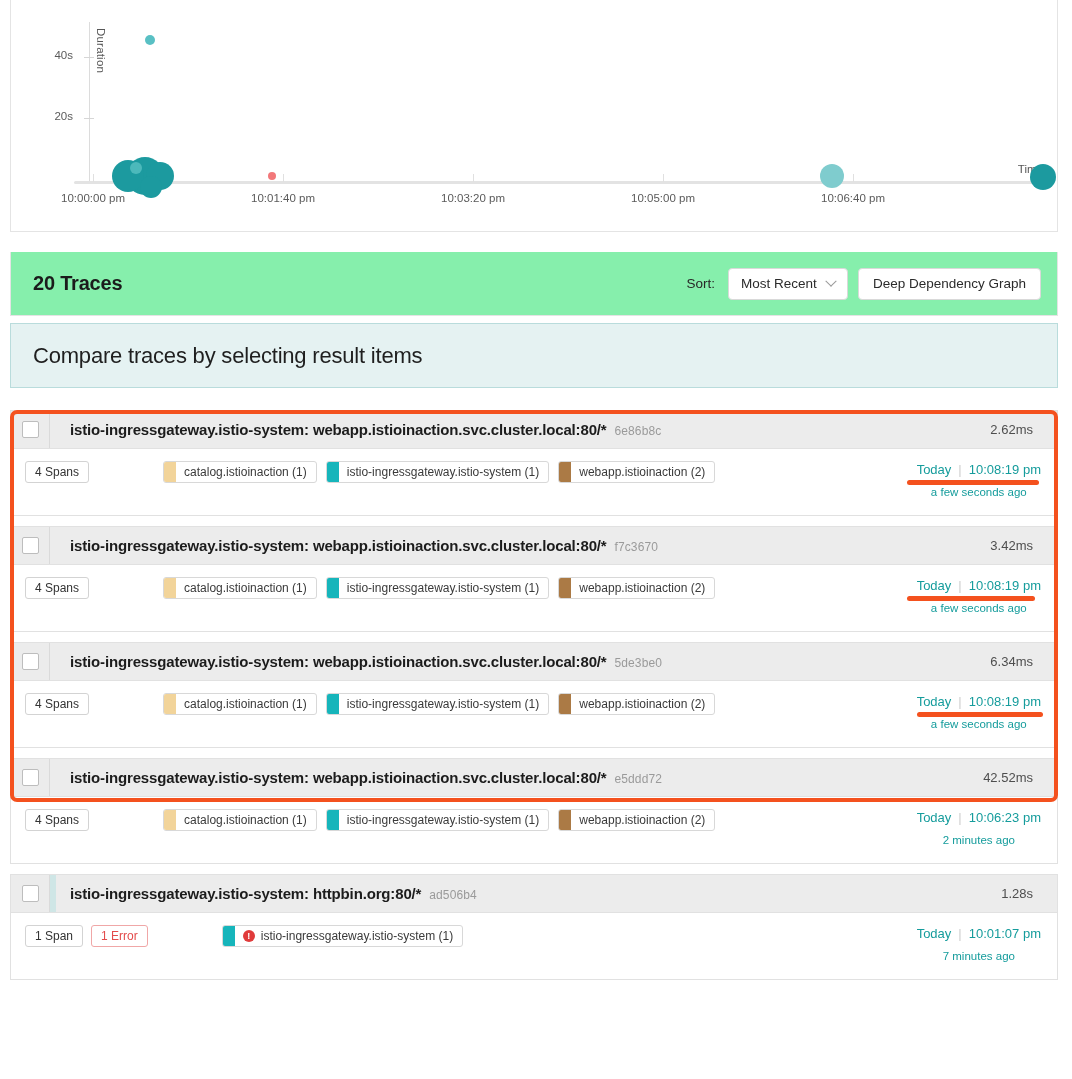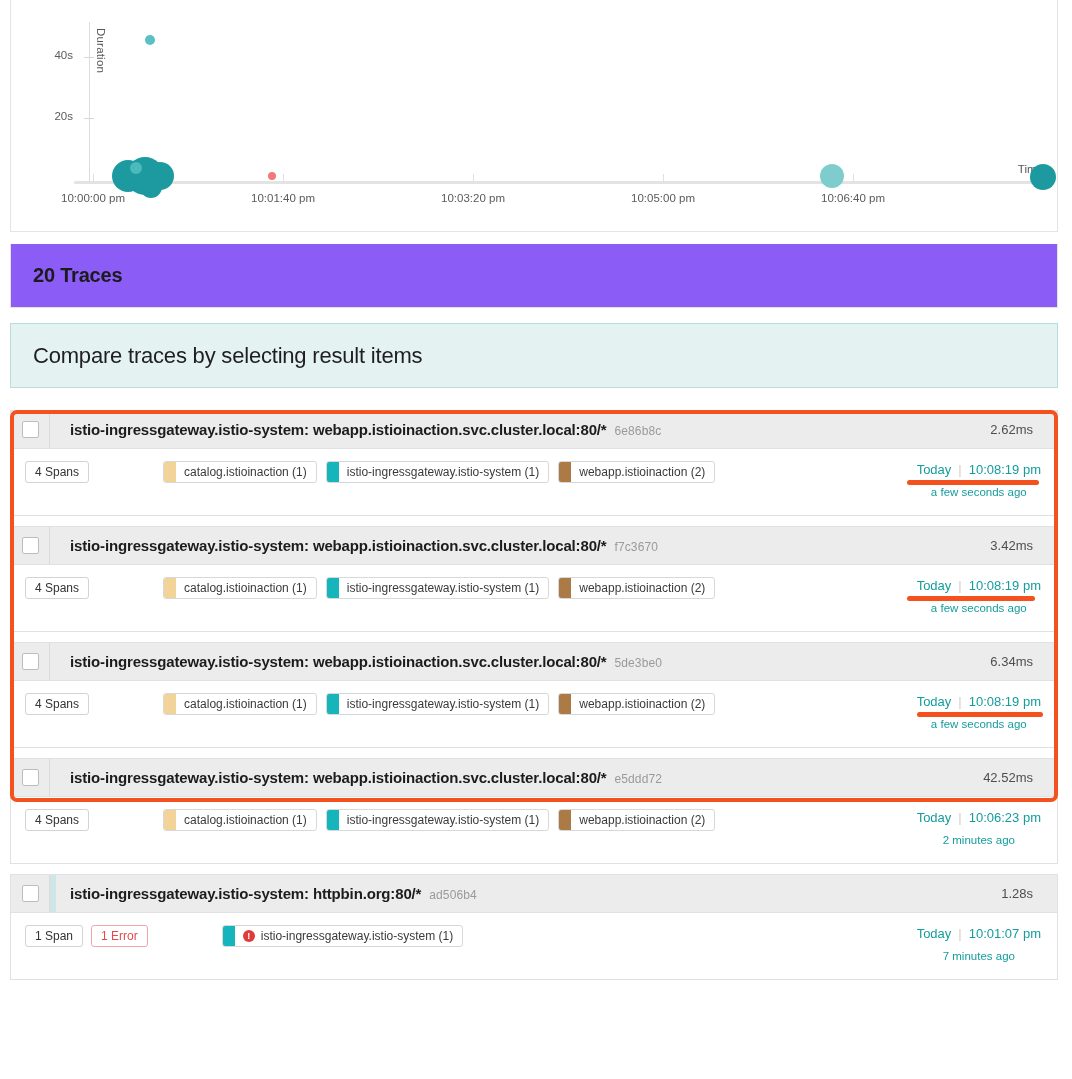--- a/index.html
+++ b/index.html
@@ -49,23 +49,23 @@
     transform: translateX(-50%); white-space: nowrap;
   }
   .x-axis-title {
     position: absolute; font-size: 11.5px; color: #575757;
     right: 14px; top: 163px;
   }
   .dot { position: absolute; border-radius: 50%; transform: translate(-50%,-50%); }
 
   
   .traces-bar {
-    position: absolute; left: 10px; top: 244px;
+    position: absolute; left: 10px; top: 252px;
     width: 1048px; height: 64px;
-    background: #8b5cf6;
+    background: #86efac;
     border: 1px solid #e4e4e4;
     border-top: none;
     display: flex; align-items: center;
     padding: 0 16px 0 22px;
   }
   .traces-count { font-size: 20px; font-weight: bold; color: #1b1b1b; letter-spacing:-.2px;}
   .traces-right { margin-left: auto; display: flex; align-items: center; gap: 10px; }
   .sort-label { font-size: 13.5px; color: #272727; margin-right: 3px; }
   .select-box {
     height: 32px; min-width: 120px; background: #fff;
@@ -183,20 +183,28 @@
       <div class="dot" style="left: 140.04px; top: 187.28px; width: 22px; height: 22px; background: rgb(28, 154, 159); opacity: 1;"></div>
       <div class="dot" style="left: 139.1px; top: 39.7px; width: 10px; height: 10px; background: rgb(89, 192, 196); opacity: 1;"></div>
       <div class="dot" style="left: 261.3px; top: 175.505px; width: 8px; height: 8px; background: rgb(242, 120, 122); opacity: 1;"></div>
       <div class="dot" style="left: 820.6px; top: 176.29px; width: 24px; height: 24px; background: rgb(127, 204, 206); opacity: 1;"></div>
       <div class="dot" style="left: 1032.1px; top: 177.075px; width: 26px; height: 26px; background: rgb(28, 154, 159); opacity: 1;"></div>
     </div>
 </div>
 
 <div class="traces-bar">
   <div class="traces-count">20 Traces</div>
+  <div class="traces-right">
+    <span class="sort-label">Sort:</span>
+    <div class="select-box">
+      <span>Most Recent</span>
+      <span class="chev"></span>
+    </div>
+    <div class="ddg-btn">Deep Dependency Graph</div>
+  </div>
 </div>
 
 <div class="compare-banner">
   <span class="txt">Compare traces by selecting result items</span>
 </div>
 
 <div class="results" id="results">
     <div class="trace-card">
       <div class="trace-head">
         <div class="cb-cell">

